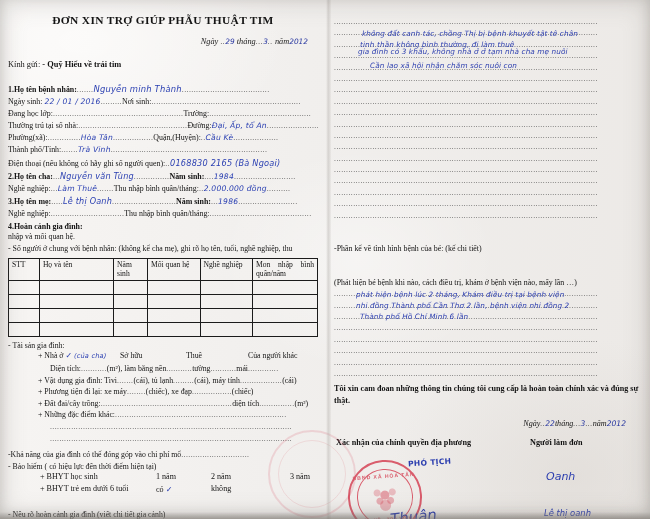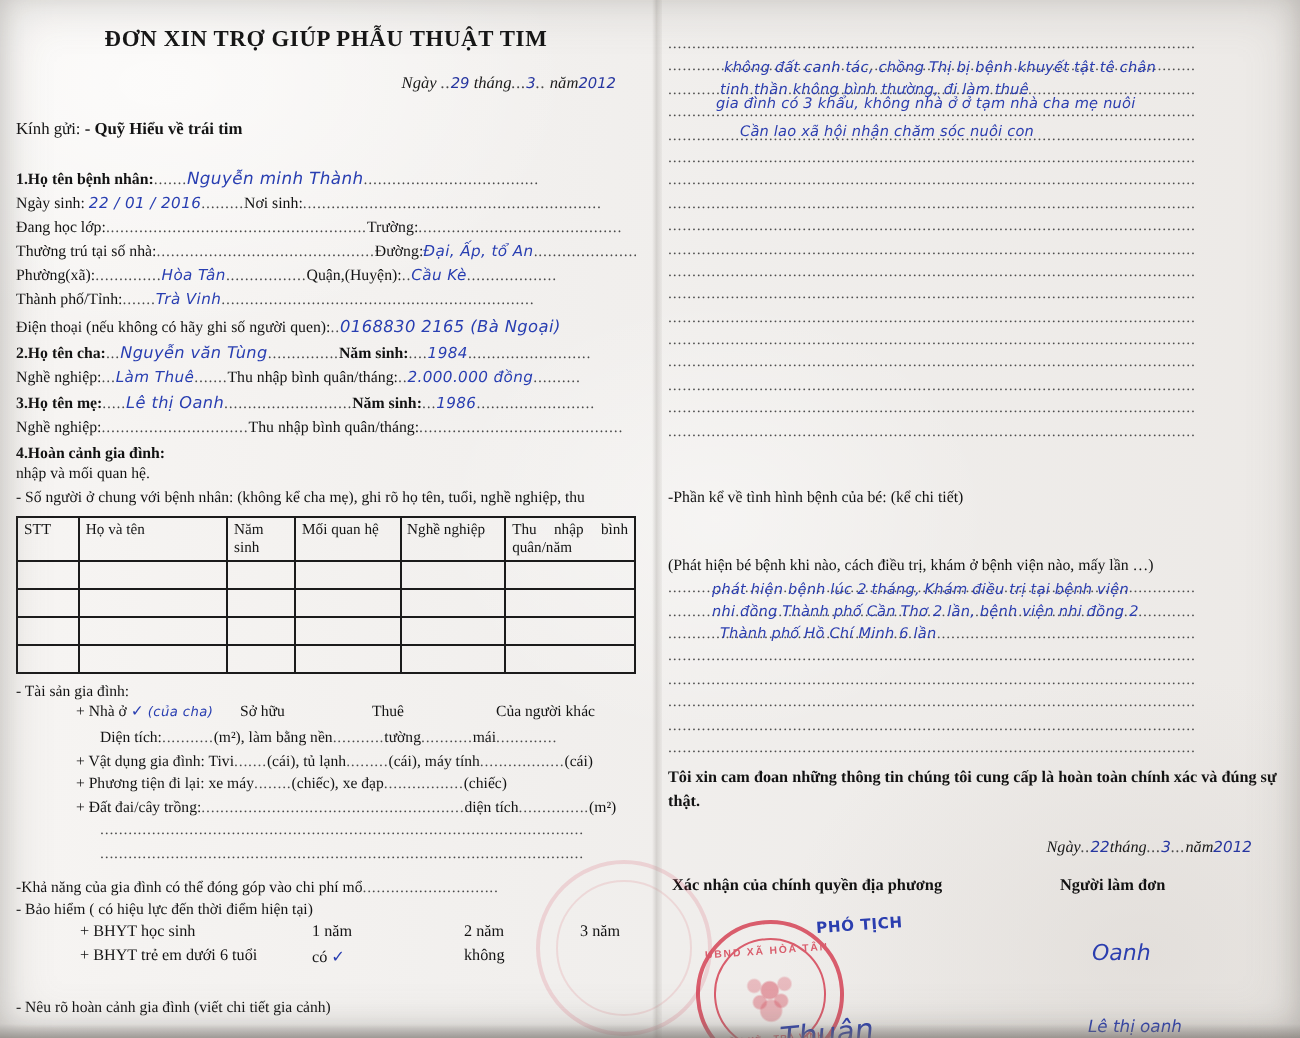--- a/index.html
+++ b/index.html
@@ -127,21 +127,21 @@
   .own-row span.c1 { position:absolute; left: 30px; }
   .own-row span.c2 { position:absolute; left: 112px; }
   .own-row span.c3 { position:absolute; left: 178px; }
   .own-row span.c4 { position:absolute; left: 240px; }
 
   .dotline { font-size: 7.8px; color: #4a4a4a; line-height: 11.6px; letter-spacing:.4px; overflow:hidden; white-space:nowrap; }
 
   .ins-row { position: relative; height: 12px; font-size: 8.1px; color:#151515; }
   .ins-row .p1 { position: absolute; left: 32px; }
   .ins-row .p2 { position: absolute; left: 148px; }
-  .ins-row .p3 { position: absolute; left: 224px; }
+  .ins-row .p3 { position: absolute; left: 203px; }
   .ins-row .p4 { position: absolute; left: 282px; }
 
   
   .r-dotrow {
     font-size: 7.8px; color: #4e4e4e; letter-spacing: .45px;
     line-height: 11.4px; white-space: nowrap; overflow: hidden;
     height: 11.4px;
   }
   .r-hw {
     position: absolute;
@@ -307,21 +307,21 @@
     <div class="note">- Số người ở chung với bệnh nhân: (không kể cha mẹ), ghi rõ họ tên, tuổi, nghề nghiệp, thu</div>
 
     <table class="fam">
       <thead>
         <tr>
           <th class="c-stt">STT</th>
           <th class="c-name">Họ và tên</th>
           <th class="c-year">Năm sinh</th>
           <th class="c-rel">Mối quan hệ</th>
           <th class="c-job">Nghề nghiệp</th>
-          <th class="c-inc">Thu nhập bình quân/năm</th>
+          <th class="c-inc">Mon nhập bình quân/năm</th>
         </tr>
       </thead>
       <tbody>
         <tr>
           <td></td>
           <td></td>
           <td></td>
           <td></td>
           <td></td>
           <td></td>
@@ -376,20 +376,23 @@
       </div>
 
       <div class="a-line indent1">
         <span>+ Phương tiện đi lại: xe máy</span><span class="dots">........</span><span>(chiếc), xe đạp</span><span class="dots">.................</span><span>(chiếc)</span>
       </div>
 
       <div class="a-line indent1">
         <span>+ Đất đai/cây trồng:</span><span class="dots">........................................................</span><span>diện tích</span><span class="dots">...............</span><span>(m²)</span>
       </div>
 
+      <div class="a-line indent1">
+        <span>+ Những đặc điểm khác:</span><span class="dots">.........................................................................</span>
+      </div>
 
       <div class="dotline indent2">.......................................................................................................</div>
       <div class="dotline indent2">.......................................................................................................</div>
     </div>
 
     <div class="a-line" style="margin-top:5px">
       <span>-Khả năng của gia đình có thể đóng góp vào chi phí mổ</span><span class="dots">.............................</span>
     </div>
 
     <div class="a-line">- Bảo hiểm ( có hiệu lực đến thời điểm hiện tại)</div>

